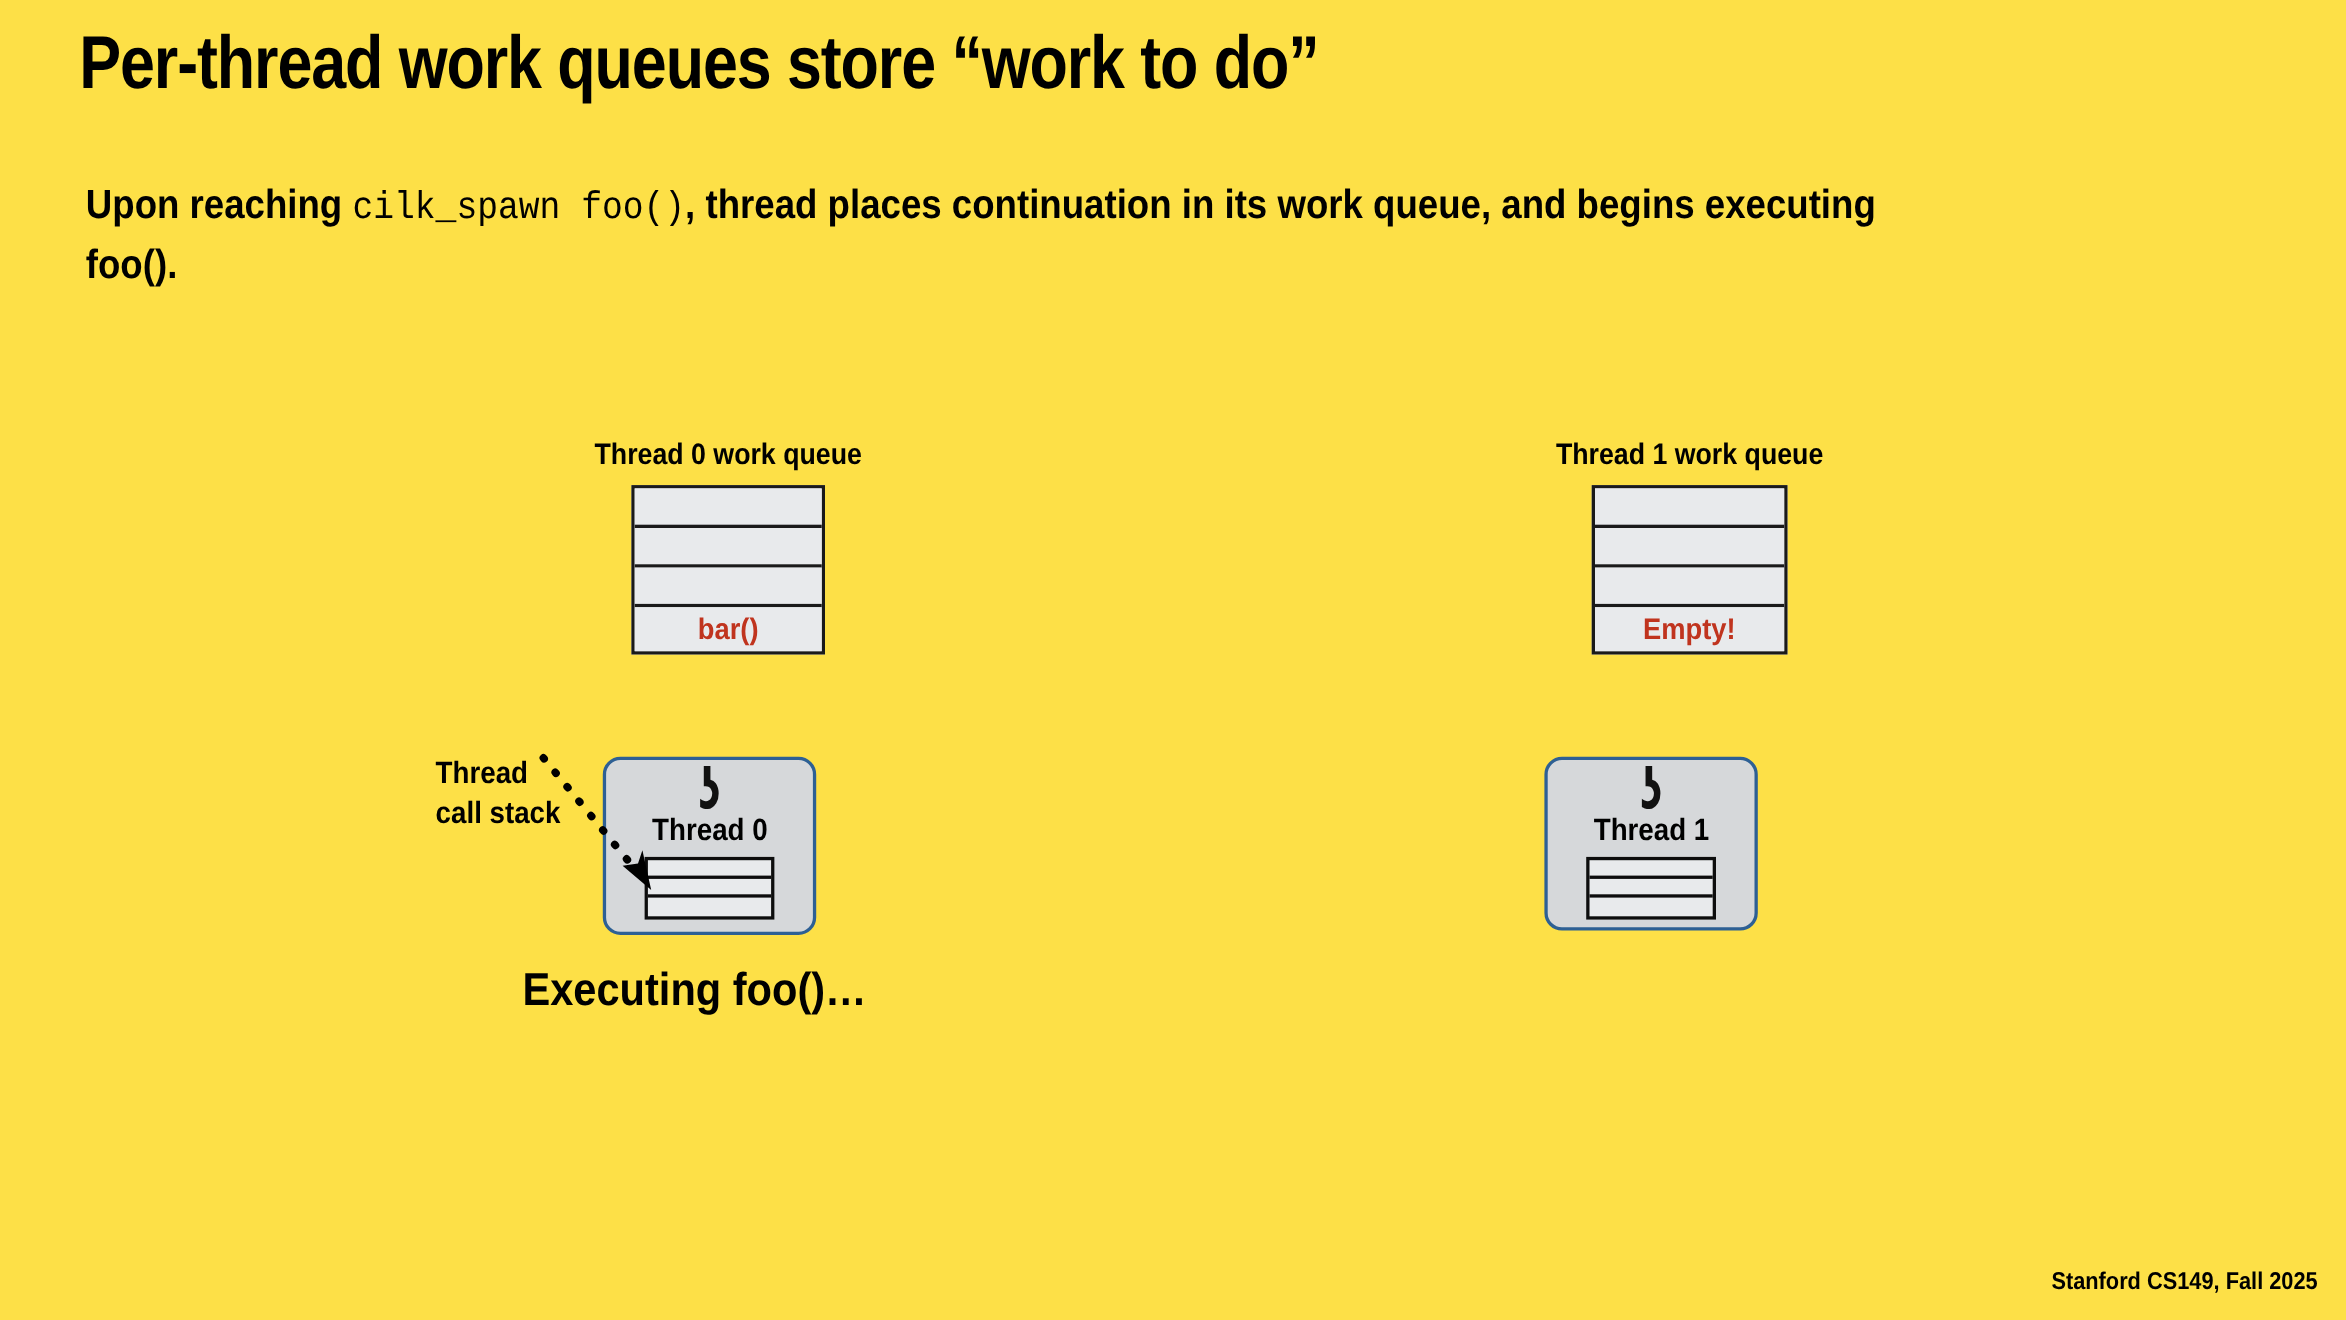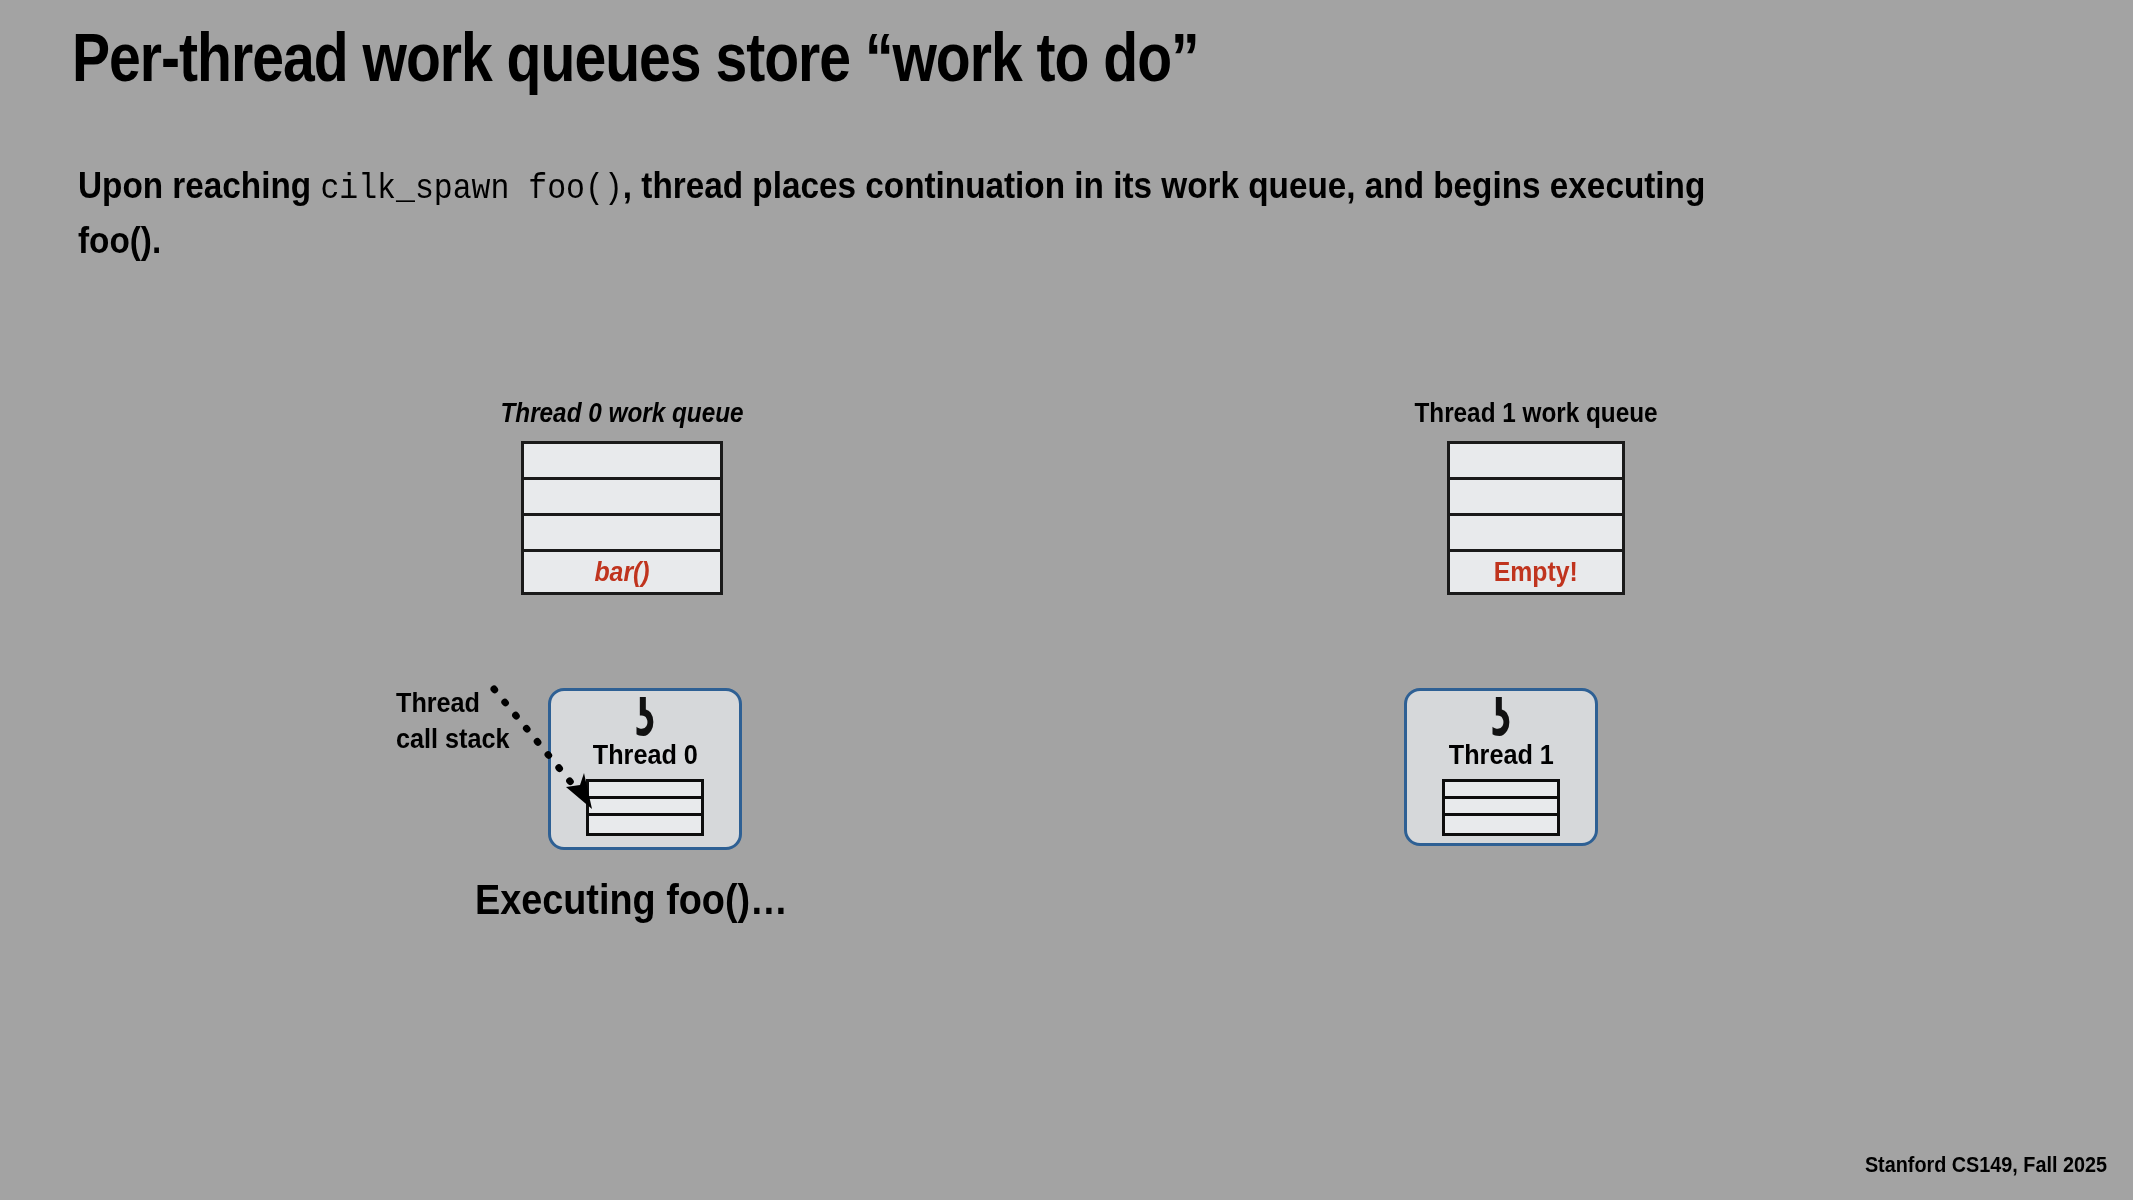--- a/index.html
+++ b/index.html
@@ -12,21 +12,21 @@
     height: 1200px;
     position: relative;
     overflow: hidden;
     font-family: "Liberation Sans", sans-serif;
     color: #000000;
   }
 
   .slide {
     position: absolute;
     inset: 0;
-    background: #a3a3a3;
+    background: #fde047;
   }
 
   
   .title {
     position: absolute;
     left: 72px;
     top: 22px;
     font-size: 68px;
     font-weight: bold;
     letter-spacing: -1.2px;
@@ -187,23 +187,23 @@
 </style>
 </head>
 <body>
 
 <div class="slide">
 
   <div class="title">Per-thread work queues store “work to do”</div>
 
   <div class="subtitle"><span>Upon reaching </span><span class="mono">cilk_spawn  foo()</span><span>, thread places continuation in its work queue, and begins executing foo().</span></div>
 
-  <div class="queue-group" style="left:428px; top:398px; width:388px;font-style:italic;">
+  <div class="queue-group" style="left:468px; top:398px; width:388px;">
     <div class="queue-title">Thread 0 work queue</div>
-    <div class="queue-box" style="width:202px; margin:0 auto;">
+    <div class="queue-box" style="width:176px; margin:0 auto;">
       <div class="queue-cell">
           <span class="label"></span>
         </div>
       <div class="queue-cell">
           <span class="label"></span>
         </div>
       <div class="queue-cell">
           <span class="label"></span>
         </div>
       <div class="queue-cell">

